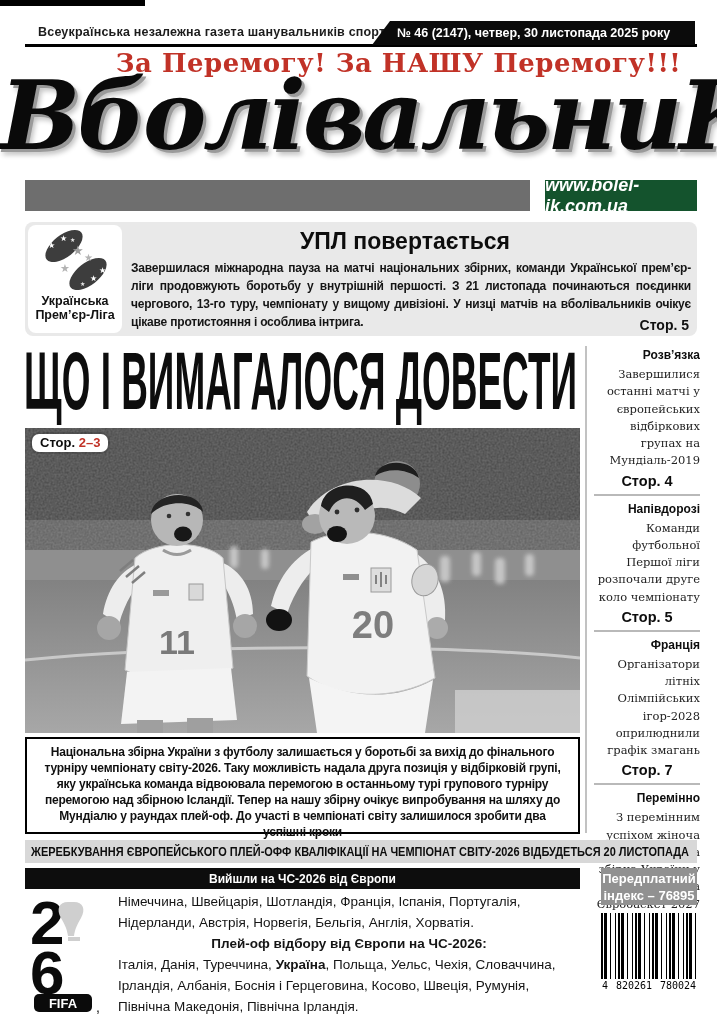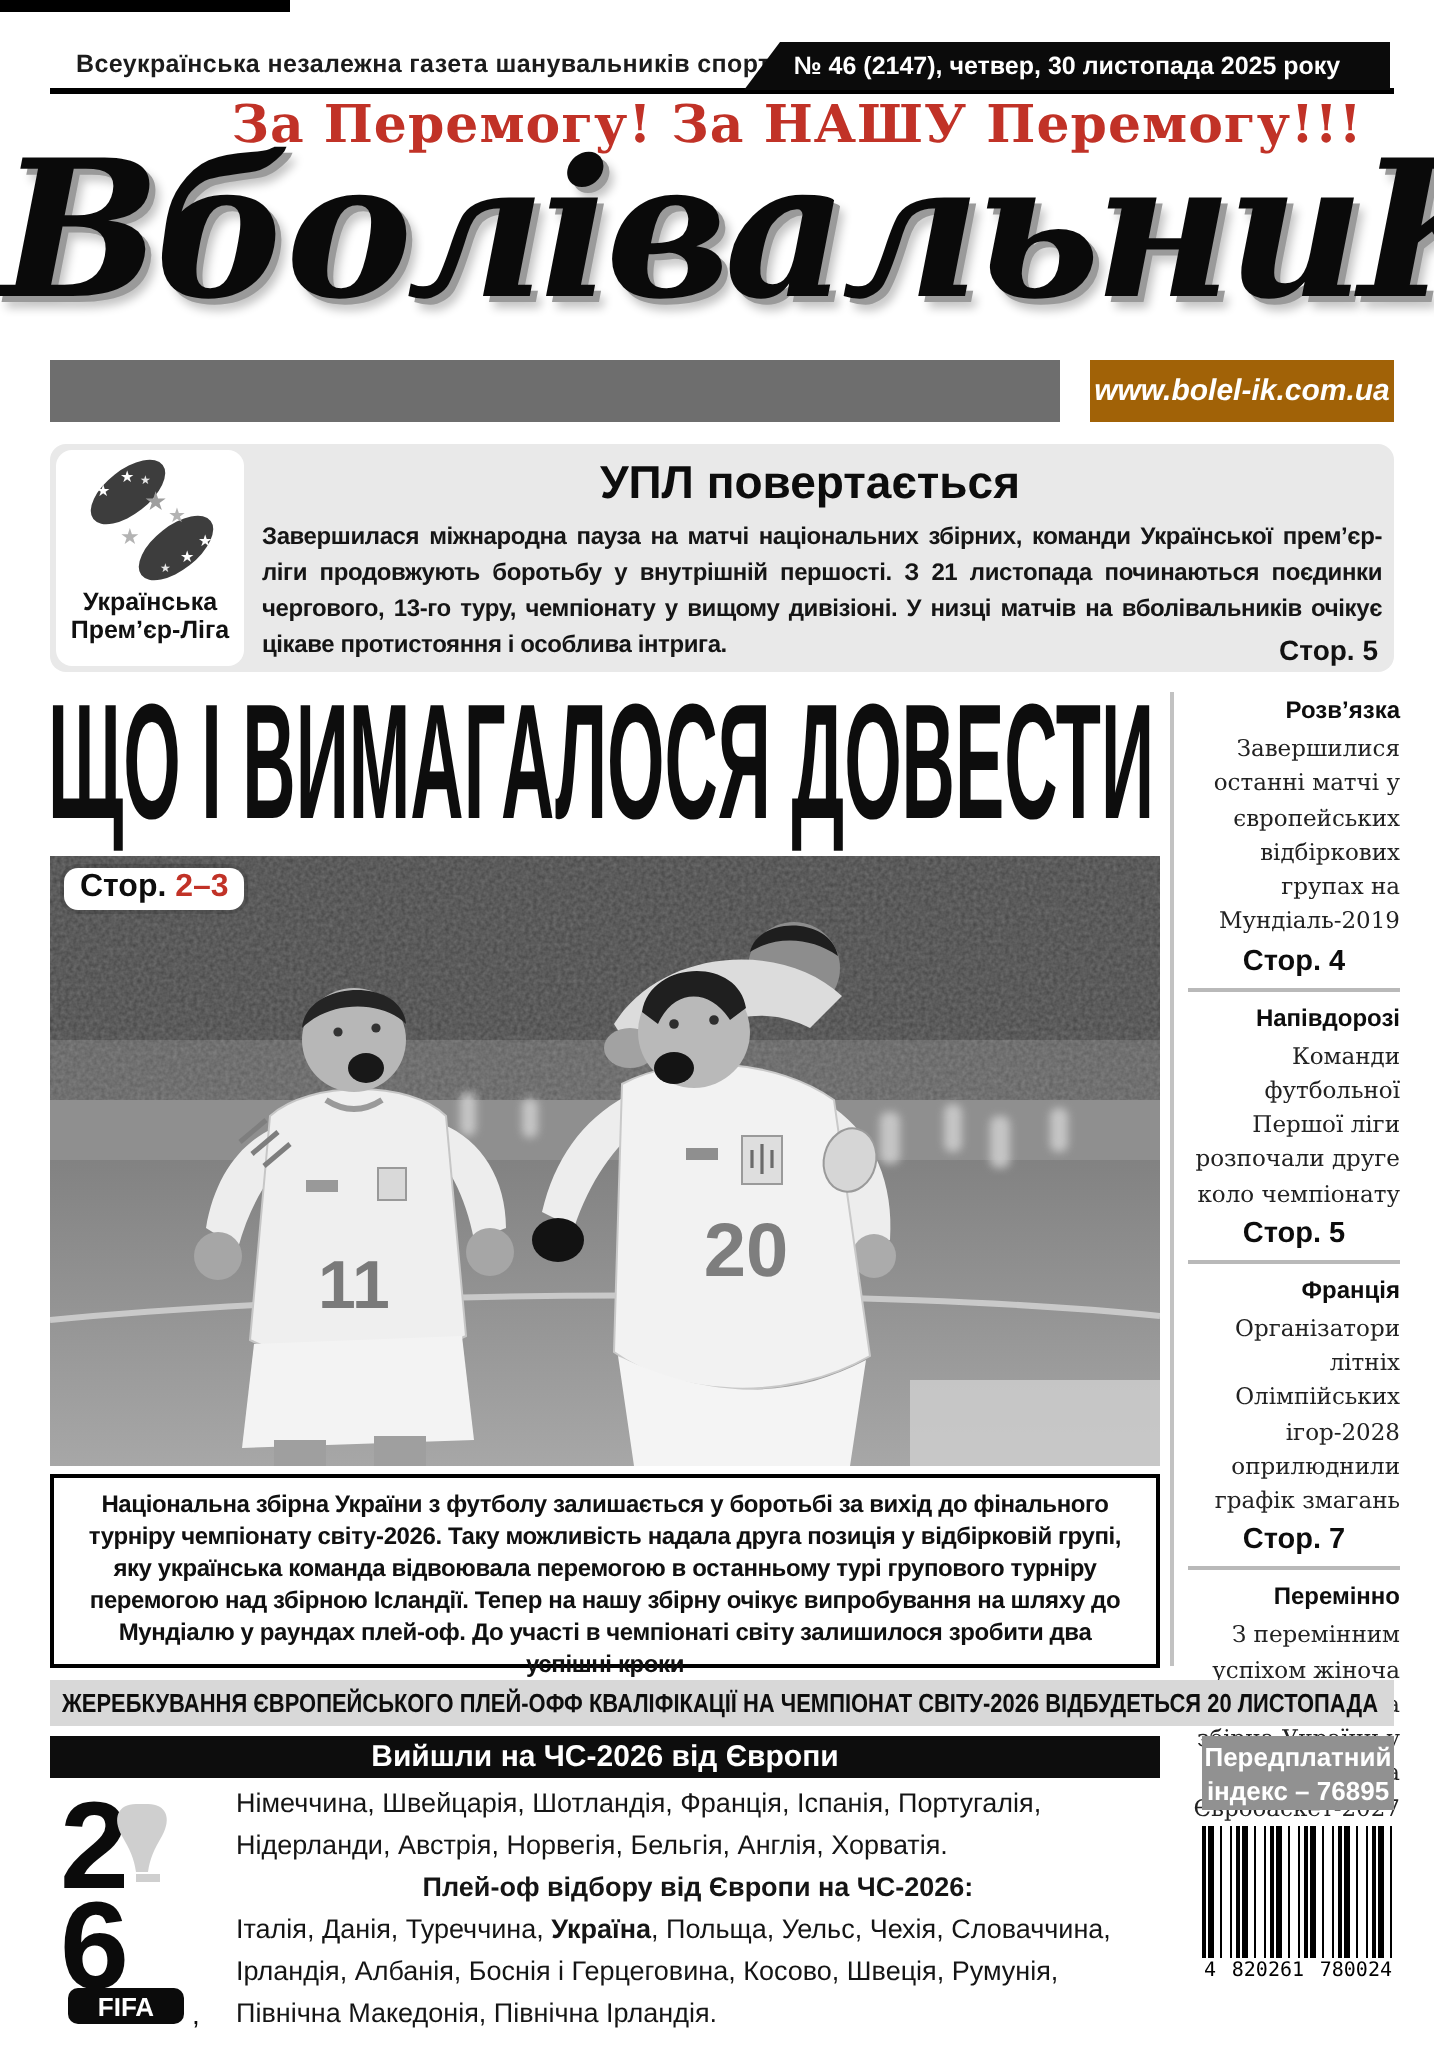--- a/index.html
+++ b/index.html
@@ -12,59 +12,59 @@
   .header-rule{position:absolute;left:25px;top:44px;width:672px;height:3px;background:#000;}
   .datebar{position:absolute;left:372px;top:21px;width:323px;height:24px;background:#0b0b0b;color:#fff;
            font-size:12.5px;font-weight:bold;display:flex;align-items:center;justify-content:center;
            clip-path:polygon(18px 0,100% 0,100% 100%,0 100%);}
   .slogan{position:absolute;left:0;top:48px;width:717px;text-align:center;
           font-family:"DejaVu Serif",serif;font-weight:bold;font-size:26px;color:#c13227;letter-spacing:.5px;padding-left:40px;}
   .masthead{position:absolute;left:0;top:64px;width:717px;text-align:center;
             font-family:"DejaVu Serif",serif;font-style:italic;font-weight:bold;font-size:95px;line-height:1.1;
             letter-spacing:-3px;color:#0a0a0a;text-shadow:3px 3px 0 #9a9a9a,5px 6px 5px #c4c4c4;}
   .bar-left{position:absolute;left:25px;top:180px;width:505px;height:31px;background:#6e6e6e;}
-  .bar-right{position:absolute;left:545px;top:180px;width:152px;height:31px;background:#a16207;color:#fff;
-             font-style:italic;font-weight:bold;font-size:15px;display:flex;align-items:center;justify-content:center;}
+  .bar-right{position:absolute;left:545px;top:180px;width:152px;height:31px;background:#14532d;color:#fff;
+             font-style:italic;font-weight:bold;font-size:18px;display:flex;align-items:center;justify-content:center;}
 
   
   .upl{position:absolute;left:25px;top:222px;width:672px;height:114px;background:#e9e9e9;border-radius:8px;}
   .upl-logo-box{position:absolute;left:3px;top:3px;width:94px;height:108px;background:#fff;border-radius:8px;text-align:center;}
   .upl-logo-box svg{display:block;margin:3px auto 0;}
   .upl-label{font-size:12.5px;font-weight:bold;line-height:1.12;color:#111;}
   .upl-heading{position:absolute;left:100px;top:6px;width:560px;text-align:center;font-size:23px;font-weight:bold;color:#0d0d0d;}
   .upl-body{position:absolute;left:106px;top:37px;width:560px;font-size:12px;font-weight:bold;letter-spacing:-.2px;
             line-height:1.5;text-align:justify;color:#151515;}
   .upl-ref{position:absolute;right:8px;bottom:3px;font-size:14px;font-weight:bold;}
 
   
   .headline-wrap{position:absolute;left:24px;top:342px;width:557px;height:84px;}
   .photo{position:absolute;left:25px;top:428px;width:555px;height:305px;background:#777;}
   .photo svg{display:block;filter:grayscale(1);}
   .photo-badge{position:absolute;left:7px;top:6px;background:#fff;border-radius:7px;padding:1px 8px 2px;
-               font-size:16px;font-weight:bold;color:#0d0d0d;box-shadow:0 0 0 2px rgba(0,0,0,.12);}
+               font-size:13px;font-weight:bold;color:#0d0d0d;box-shadow:0 0 0 2px rgba(0,0,0,.12);}
   .photo-badge .pages{color:#c13227;}
   .caption{position:absolute;left:25px;top:737px;width:555px;height:97px;border:2px solid #000;box-sizing:border-box;
            padding:5px 10px;font-size:12px;font-weight:bold;letter-spacing:-.2px;line-height:1.34;text-align:center;color:#101010;}
 
   
   .vrule{position:absolute;left:585px;top:346px;width:2px;height:487px;background:#c2c2c2;}
   .sidebar{position:absolute;left:594px;top:346px;width:106px;height:488px;}
   .sb-item{padding:2px 0 0;}
   .sb-item + .sb-item{border-top:2px solid #b9b9b9;margin-top:5px;padding-top:6px;}
   .sb-head{font-size:12px;font-weight:bold;text-align:right;color:#0d0d0d;margin-bottom:4px;}
   .sb-body{font-family:"DejaVu Serif",serif;font-size:11.5px;line-height:1.5;text-align:right;color:#222;}
   .sb-ref{font-size:14.5px;font-weight:bold;text-align:center;margin-top:3px;color:#0d0d0d;}
 
   
   .banner{position:absolute;left:25px;top:840px;width:672px;height:23px;background:#d8d8d8;
           display:flex;align-items:center;justify-content:center;}
 
   
   .wc-heading{position:absolute;left:25px;top:868px;width:555px;height:21px;background:#0d0d0d;color:#fff;
-              font-size:15px;font-weight:bold;display:flex;align-items:center;justify-content:center;}
+              font-size:12px;font-weight:bold;display:flex;align-items:center;justify-content:center;}
   .fifa{position:absolute;left:28px;top:894px;width:78px;height:120px;}
   .qual-text{position:absolute;left:118px;top:892px;width:462px;font-size:13.5px;line-height:1.55;color:#151515;}
   .qual-text .po-head{display:block;text-align:center;font-weight:bold;}
   .qual-text b{font-weight:bold;}
   .sub-box{position:absolute;left:601px;top:868px;width:96px;height:37px;background:#919191;color:#fff;
            font-size:13px;font-weight:bold;text-align:center;line-height:1.3;padding-top:3px;box-sizing:border-box;}
   .barcode{position:absolute;left:599px;top:911px;width:100px;height:90px;background:#fff;}
   .barcode .bars{height:66px;margin:2px 2px 0;
       background:repeating-linear-gradient(90deg,#000 0 2px,#fff 2px 3px,#000 3px 6px,#fff 6px 9px,#000 9px 10px,#fff 10px 14px,#000 14px 15px,#fff 15px 17px);}
   .barcode .digits{display:flex;justify-content:space-between;padding:1px 3px 0;font-family:"DejaVu Sans Mono",monospace;

